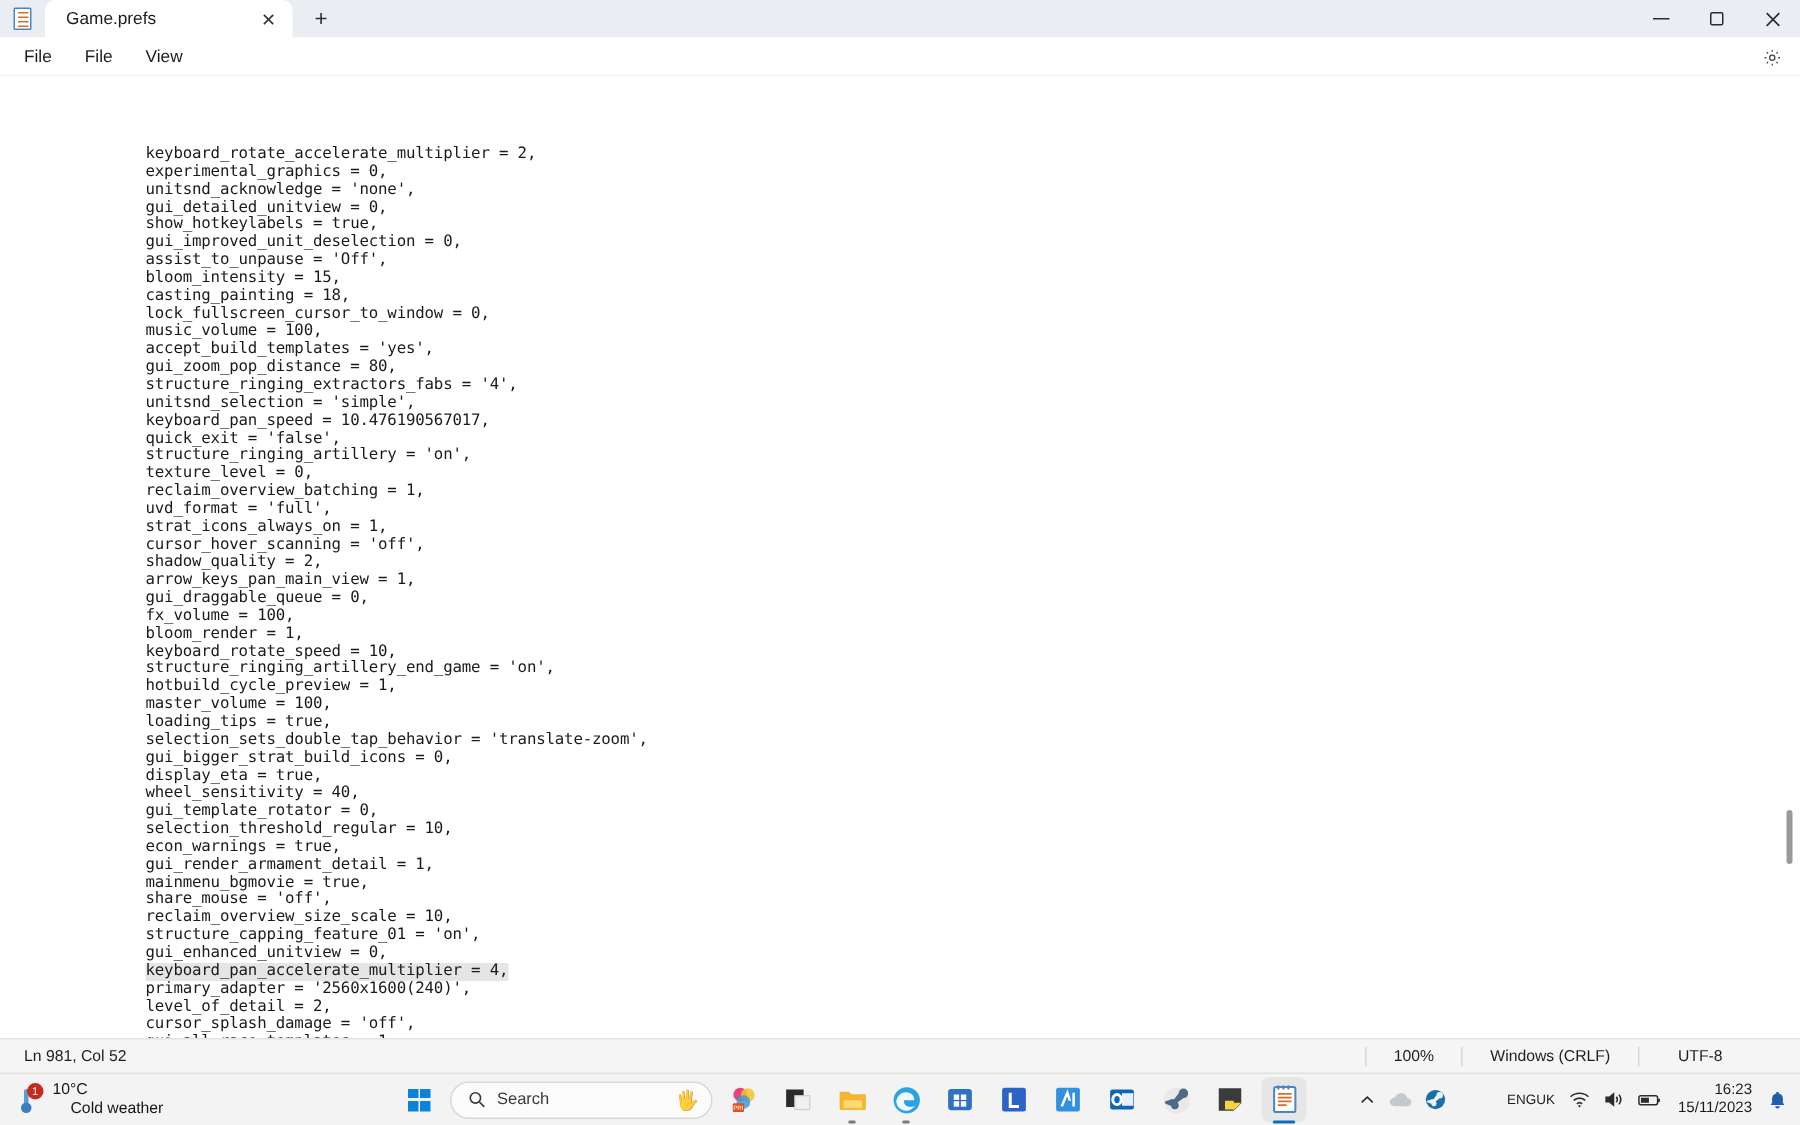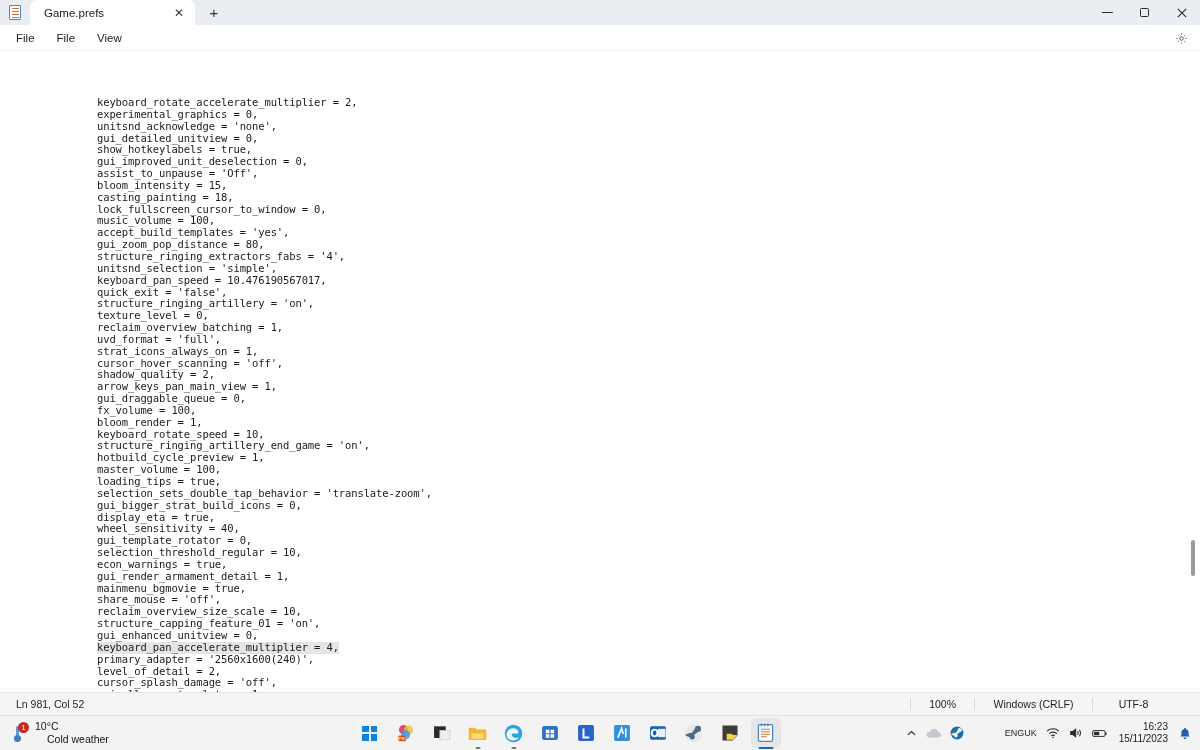--- a/index.html
+++ b/index.html
@@ -295,20 +295,28 @@
   <div class="tb-center">
     <div class="start-btn">
       <div class="win-logo">
           <i></i>
           <i></i>
           <i></i>
           <i></i>
         </div>
     </div>
 
+    <div class="searchbox">
+      <svg width="12" height="12" viewBox="0 0 16 16" fill="none" stroke="#3a3a3a" stroke-width="1.5">
+        <circle cx="6.6" cy="6.6" r="4.6"></circle>
+          <path d="M10.2 10.2L14.5 14.5"></path>
+      </svg>
+      <span class="search-label">Search</span>
+      <span class="search-cursorart">🖐</span>
+    </div>
 
     <div class="tb-icon">
       <svg width="20" height="20" viewBox="0 0 24 24">
         <circle cx="9" cy="8" r="5.5" fill="#e8447a"></circle>
           <circle cx="15" cy="8.5" r="5.5" fill="#f2c230" opacity=".85"></circle>
         <circle cx="11.5" cy="14" r="5.5" fill="#3f9bd9" opacity=".85"></circle>
         <rect x="3" y="15" width="9" height="7" rx="1" fill="#e04f18"></rect>
         <text x="7.5" y="20.6" font-size="5" fill="#fff" text-anchor="middle" font-family="sans-serif">PRI</text>
       </svg>
     </div>

